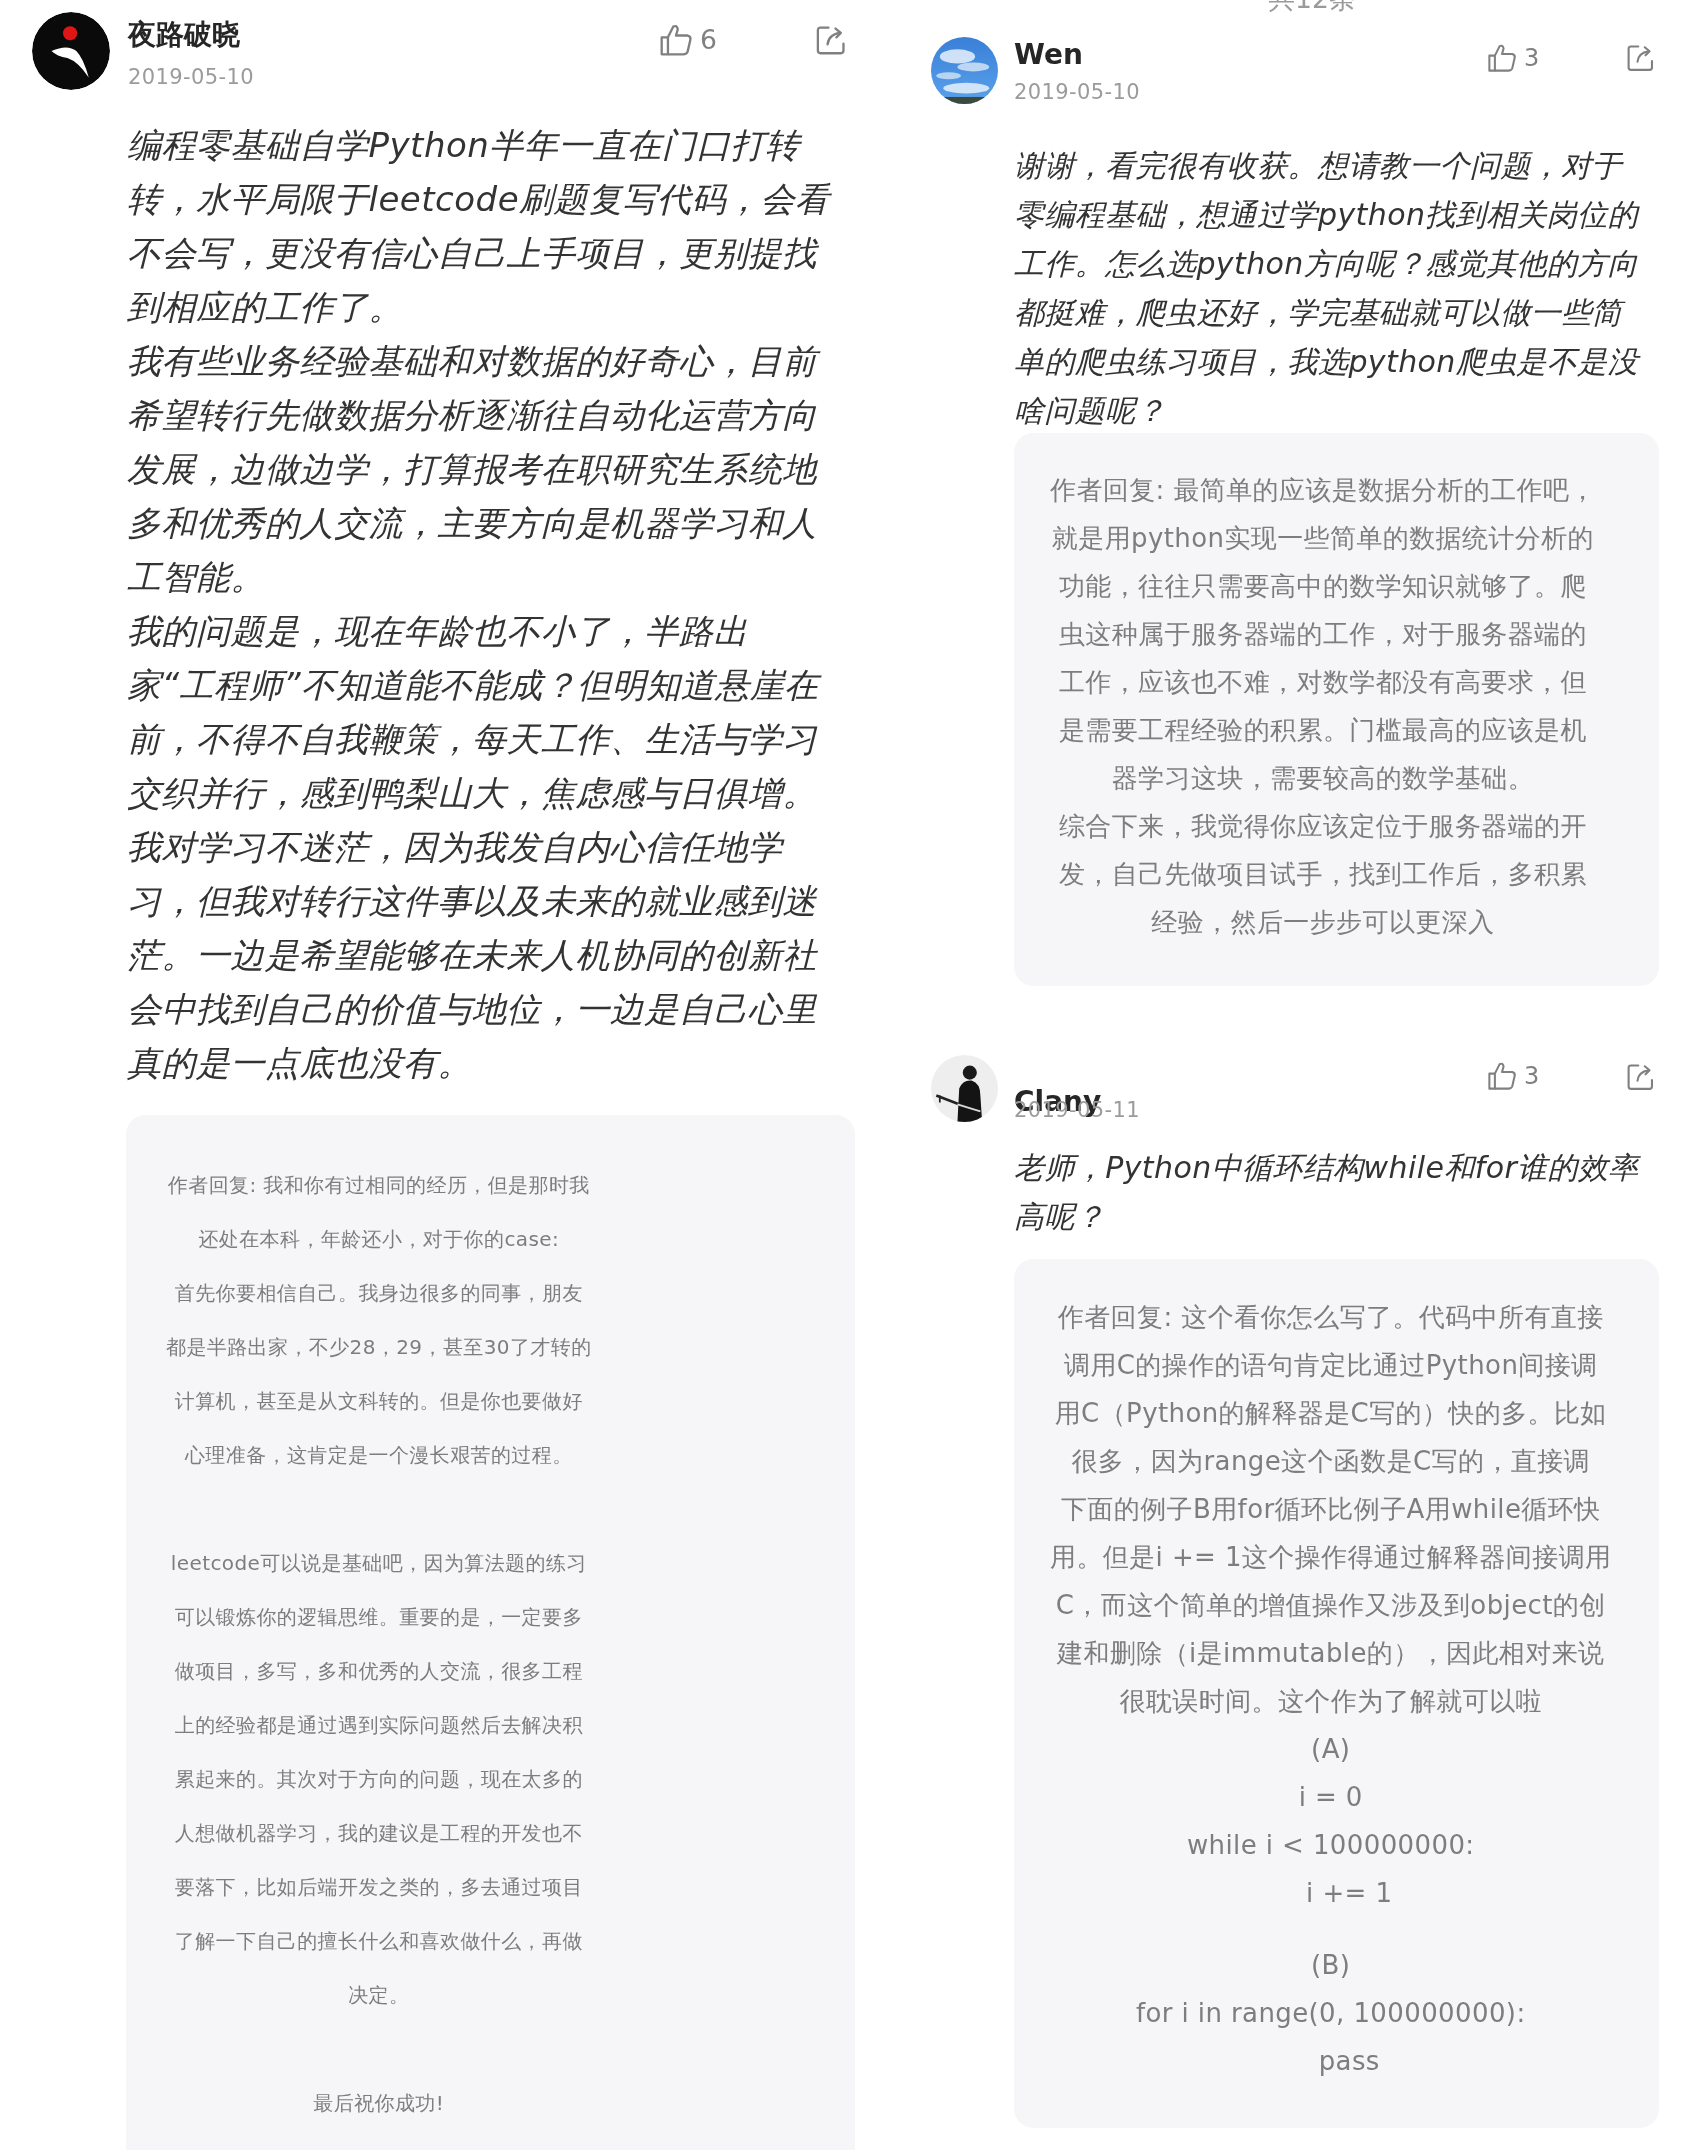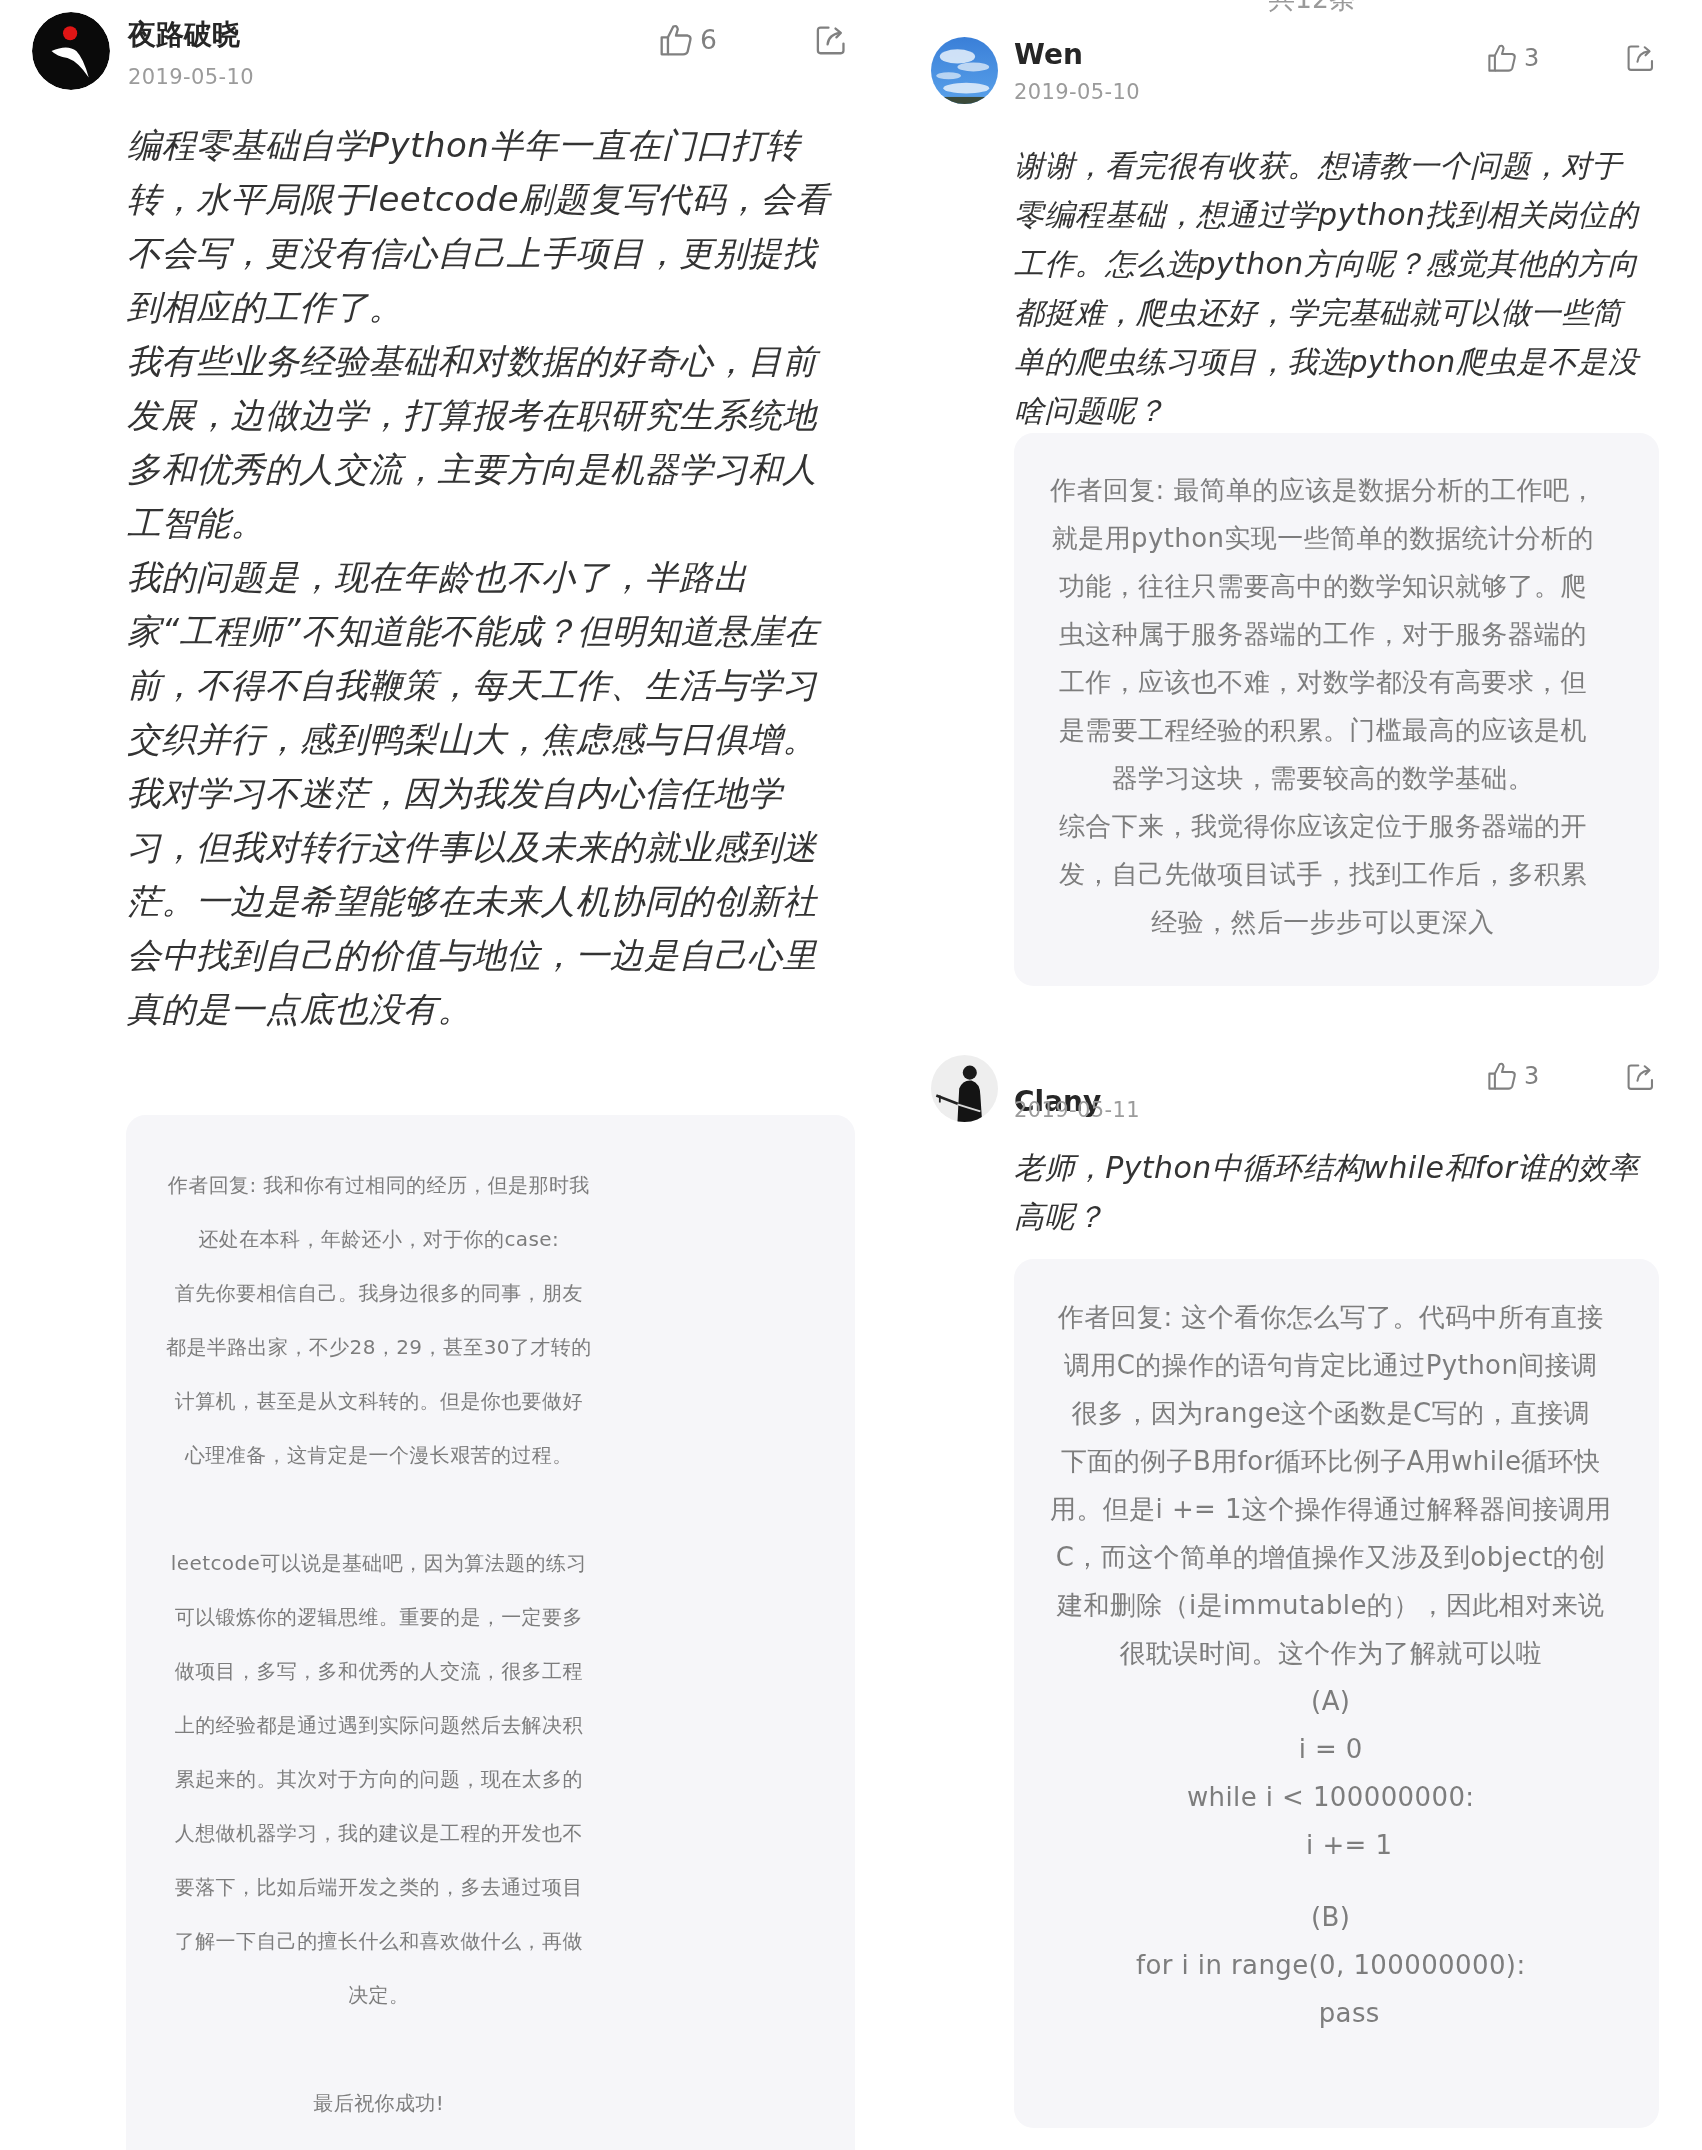--- a/index.html
+++ b/index.html
@@ -75,20 +75,21 @@
       <path d="M22 4 L28 9 L23 14" fill="none" stroke="#808080" stroke-width="2.6" stroke-linecap="round" stroke-linejoin="round"></path>
     </svg>
   </div>
 
   <div class="comment-text left-text">
     <span class="line">编程零基础自学Python半年一直在门口打转</span>
     <span class="line">转，水平局限于leetcode刷题复写代码，会看</span>
     <span class="line">不会写，更没有信心自己上手项目，更别提找</span>
     <span class="line">到相应的工作了。</span>
     <span class="line">我有些业务经验基础和对数据的好奇心，目前</span>
+    <span class="line">希望转行先做数据分析逐渐往自动化运营方向</span>
     <span class="line">发展，边做边学，打算报考在职研究生系统地</span>
     <span class="line">多和优秀的人交流，主要方向是机器学习和人</span>
     <span class="line">工智能。</span>
     <span class="line">我的问题是，现在年龄也不小了，半路出</span>
     <span class="line">家“工程师”不知道能不能成？但明知道悬崖在</span>
     <span class="line">前，不得不自我鞭策，每天工作、生活与学习</span>
     <span class="line">交织并行，感到鸭梨山大，焦虑感与日俱增。</span>
     <span class="line">我对学习不迷茫，因为我发自内心信任地学</span>
     <span class="line">习，但我对转行这件事以及未来的就业感到迷</span>
     <span class="line">茫。一边是希望能够在未来人机协同的创新社</span>
@@ -209,20 +210,21 @@
 
   <div class="comment-text right-text" style="top:1143px;">
     <span class="line">老师，Python中循环结构while和for谁的效率</span>
     <span class="line">高呢？</span>
   </div>
 
   <div class="reply-box clany-reply"></div>
   <div class="reply-text right-reply-text" style="top:1293px;">
     <span class="line">作者回复: 这个看你怎么写了。代码中所有直接</span>
     <span class="line">调用C的操作的语句肯定比通过Python间接调</span>
+    <span class="line">用C（Python的解释器是C写的）快的多。比如</span>
     <span class="line">很多，因为range这个函数是C写的，直接调</span>
     <span class="line">下面的例子B用for循环比例子A用while循环快</span>
     <span class="line">用。但是i += 1这个操作得通过解释器间接调用</span>
     <span class="line">C，而这个简单的增值操作又涉及到object的创</span>
     <span class="line">建和删除（i是immutable的），因此相对来说</span>
     <span class="line">很耽误时间。这个作为了解就可以啦</span>
     <span class="line">(A)</span>
     <span class="line">i = 0</span>
     <span class="line">while i &lt; 100000000:</span>
     <span class="line code-indent">i += 1</span>

